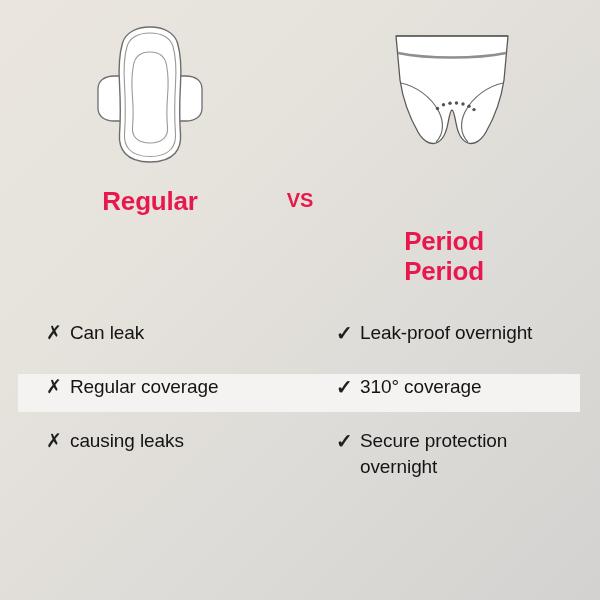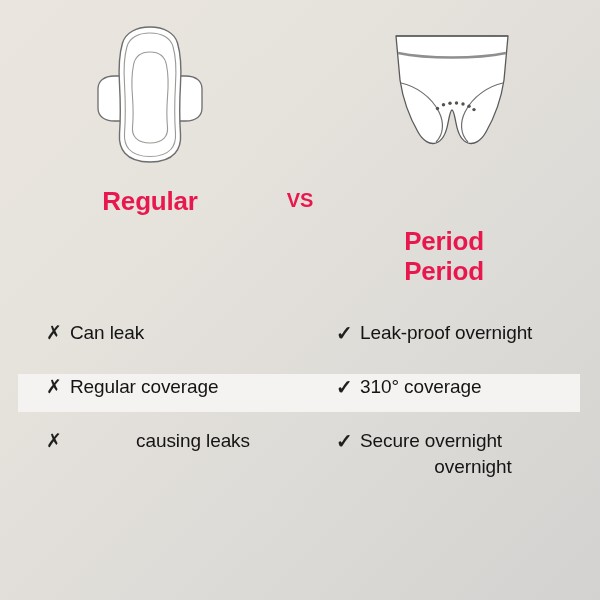--- a/index.html
+++ b/index.html
@@ -122,21 +122,21 @@
     font-size: 20px;
     font-weight: bold;
   }
   .cell-text {
     flex: 1 1 auto;
     color: #141414;
     font-size: 19px;
     line-height: 26px;
     letter-spacing: -0.1px;
   }
-  .cell-text .line2 { display: block; text-align: center; }
+  .cell-text .line2 { display: block; }
 </style>
 </head>
 <body>
 
 <div id="infographic">
 
   <div class="illustrations">
 
     <div class="illo illo-pad">
       <svg width="116" height="146" viewBox="0 0 116 146" aria-hidden="true">
@@ -262,20 +262,20 @@
     <div class="row row-2">
       <div class="cell cell-left">
         <span class="mark mark-x">✗</span>
         <span class="cell-text">
           <span class="line2">causing leaks</span>
         </span>
       </div>
       <div class="cell cell-right">
         <span class="mark mark-check">✓</span>
         <span class="cell-text">
-          <span>Secure overnight</span>
+          <span>Secure protection</span>
           <span class="line2">overnight</span>
         </span>
       </div>
     </div>
 
   </div>
 </div>
 
 </body></html>

